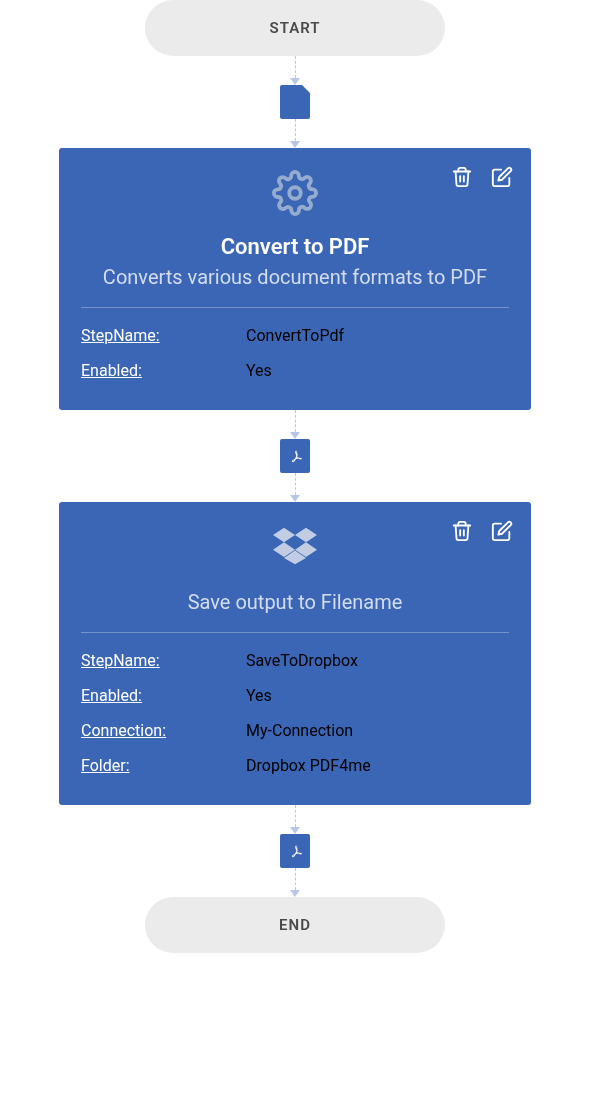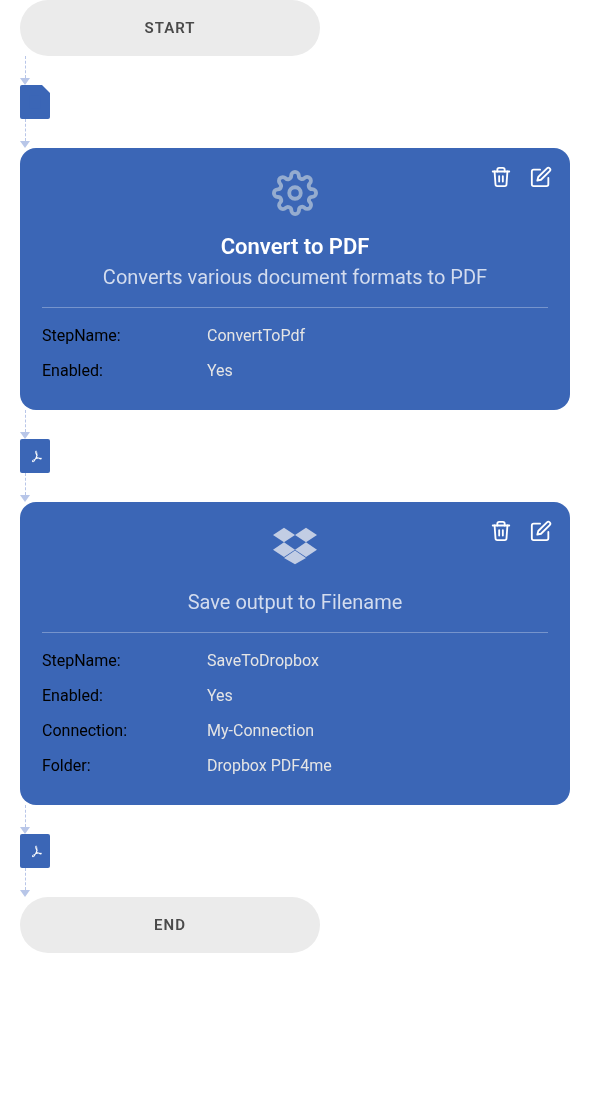--- a/index.html
+++ b/index.html
@@ -5,21 +5,21 @@
   * { box-sizing: border-box; margin: 0; padding: 0; }
   body {
     font-family: -apple-system, BlinkMacSystemFont, "Segoe UI", Roboto, "Helvetica Neue", Arial, sans-serif;
     background: #ffffff;
     width: 590px;
     padding: 0;
   }
   .flow {
     display: flex;
     flex-direction: column;
-    align-items: flex-start;
+    align-items: center;
     padding: 0 20px;
   }
   .pill {
     background: #ebebeb;
     color: #4a4a4a;
     border-radius: 999px;
     width: 300px;
     height: 56px;
     display: flex;
     align-items: center;
@@ -58,23 +58,23 @@
   .badge svg { width: 18px; height: 18px; fill: #ffffff; }
   .doc-fold::before {
     content: "";
     position: absolute;
     top: 0; right: 0;
     width: 8px; height: 8px;
     background: #ffffff;
     clip-path: polygon(0 0, 100% 100%, 100% 0);
   }
   .card {
-    width: 550px;
+    width: 472px;
     background: #3b66b6;
-    border-radius: 16px;
+    border-radius: 3px;
     padding: 22px 22px 30px 22px;
     color: #ffffff;
     position: relative;
   }
   .card-actions {
     position: absolute;
     top: 16px;
     right: 16px;
     display: flex;
     gap: 14px;
@@ -130,24 +130,25 @@
     display: flex;
     flex-direction: column;
     gap: 16px;
   }
   .row {
     display: flex;
     font-size: 16px;
   }
   .row-label {
     width: 165px;
+    color: #ffffff;
+    text-decoration: underline;
+  }
+  .row-value {
     color: #000000;
-  }
-  .row-value {
-    color: #e5e5e5;
   }
 </style>
 </head>
 <body>
 
 <div class="flow">
 
   <div class="pill">
     <span>START</span>
   </div>

